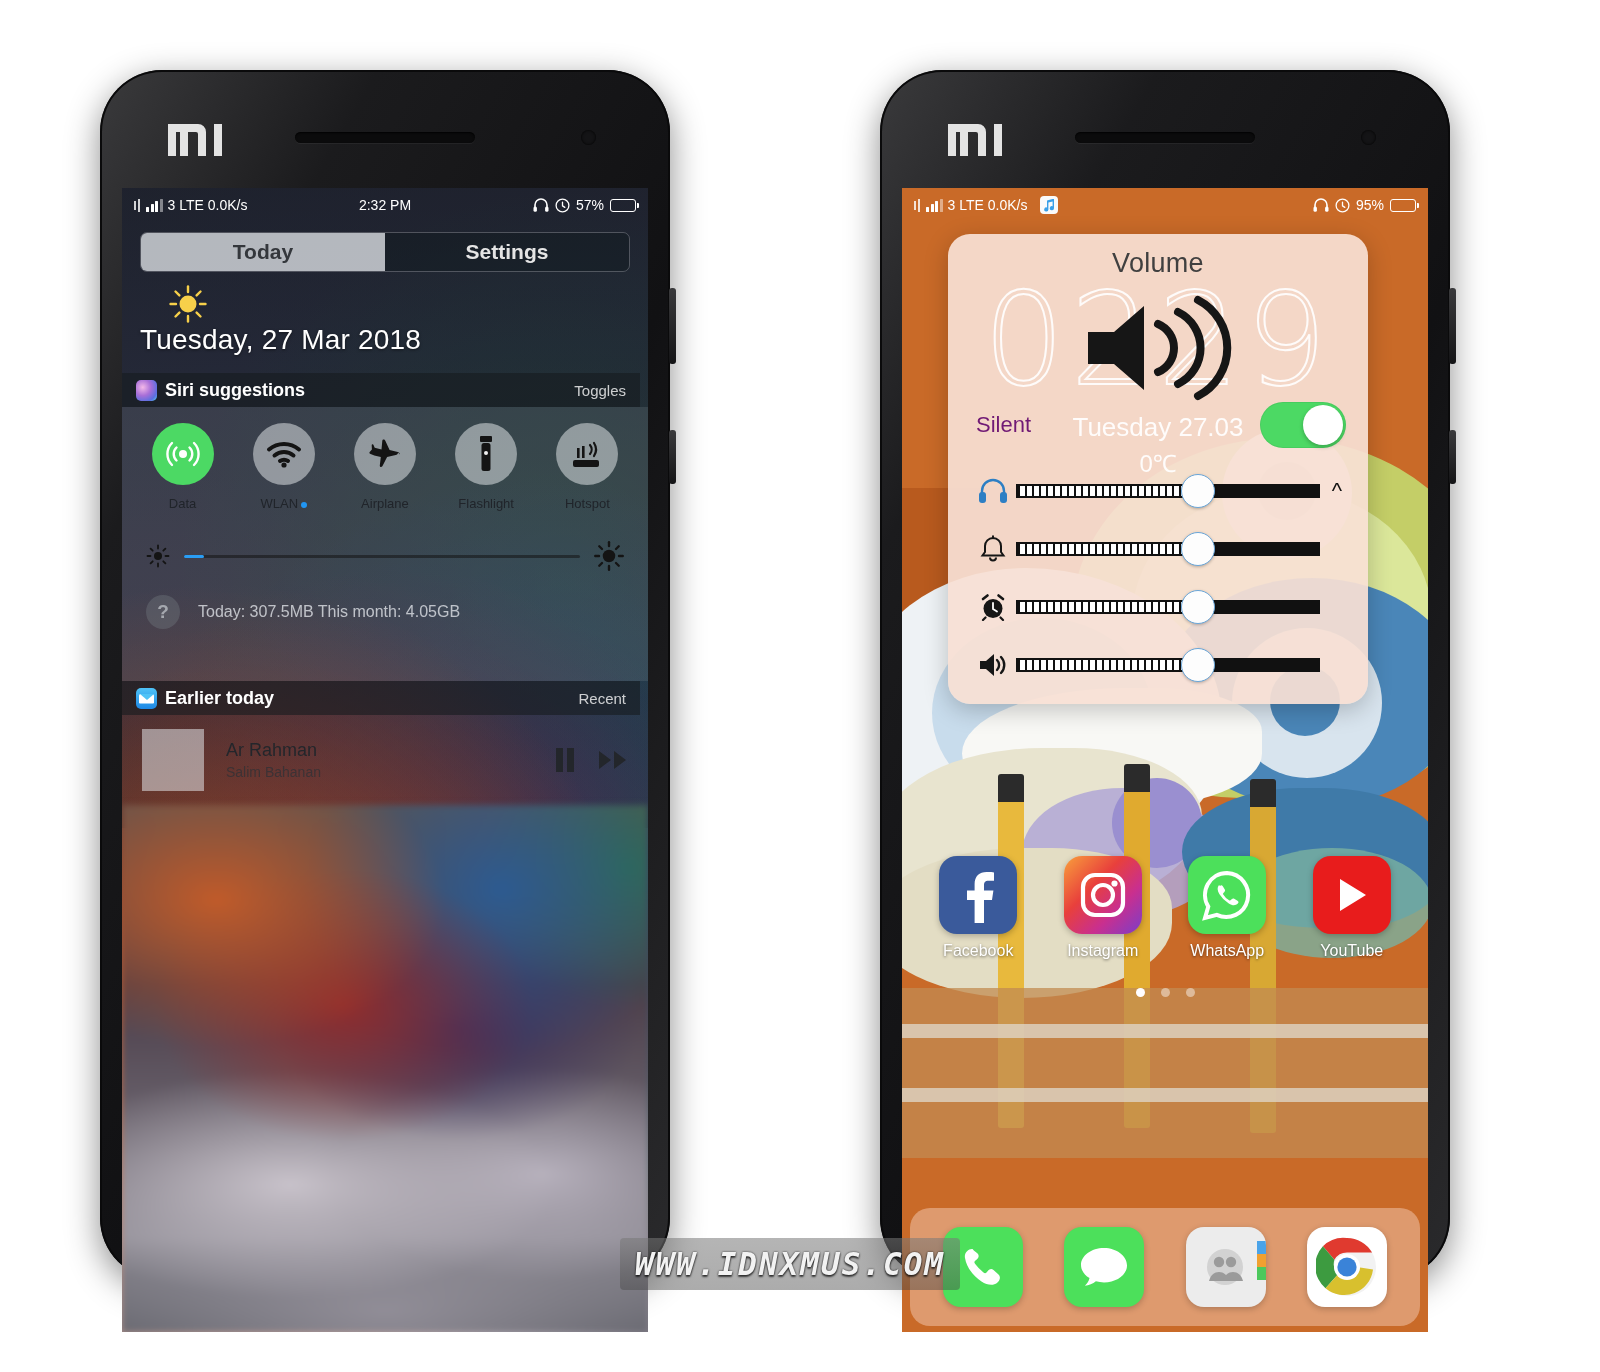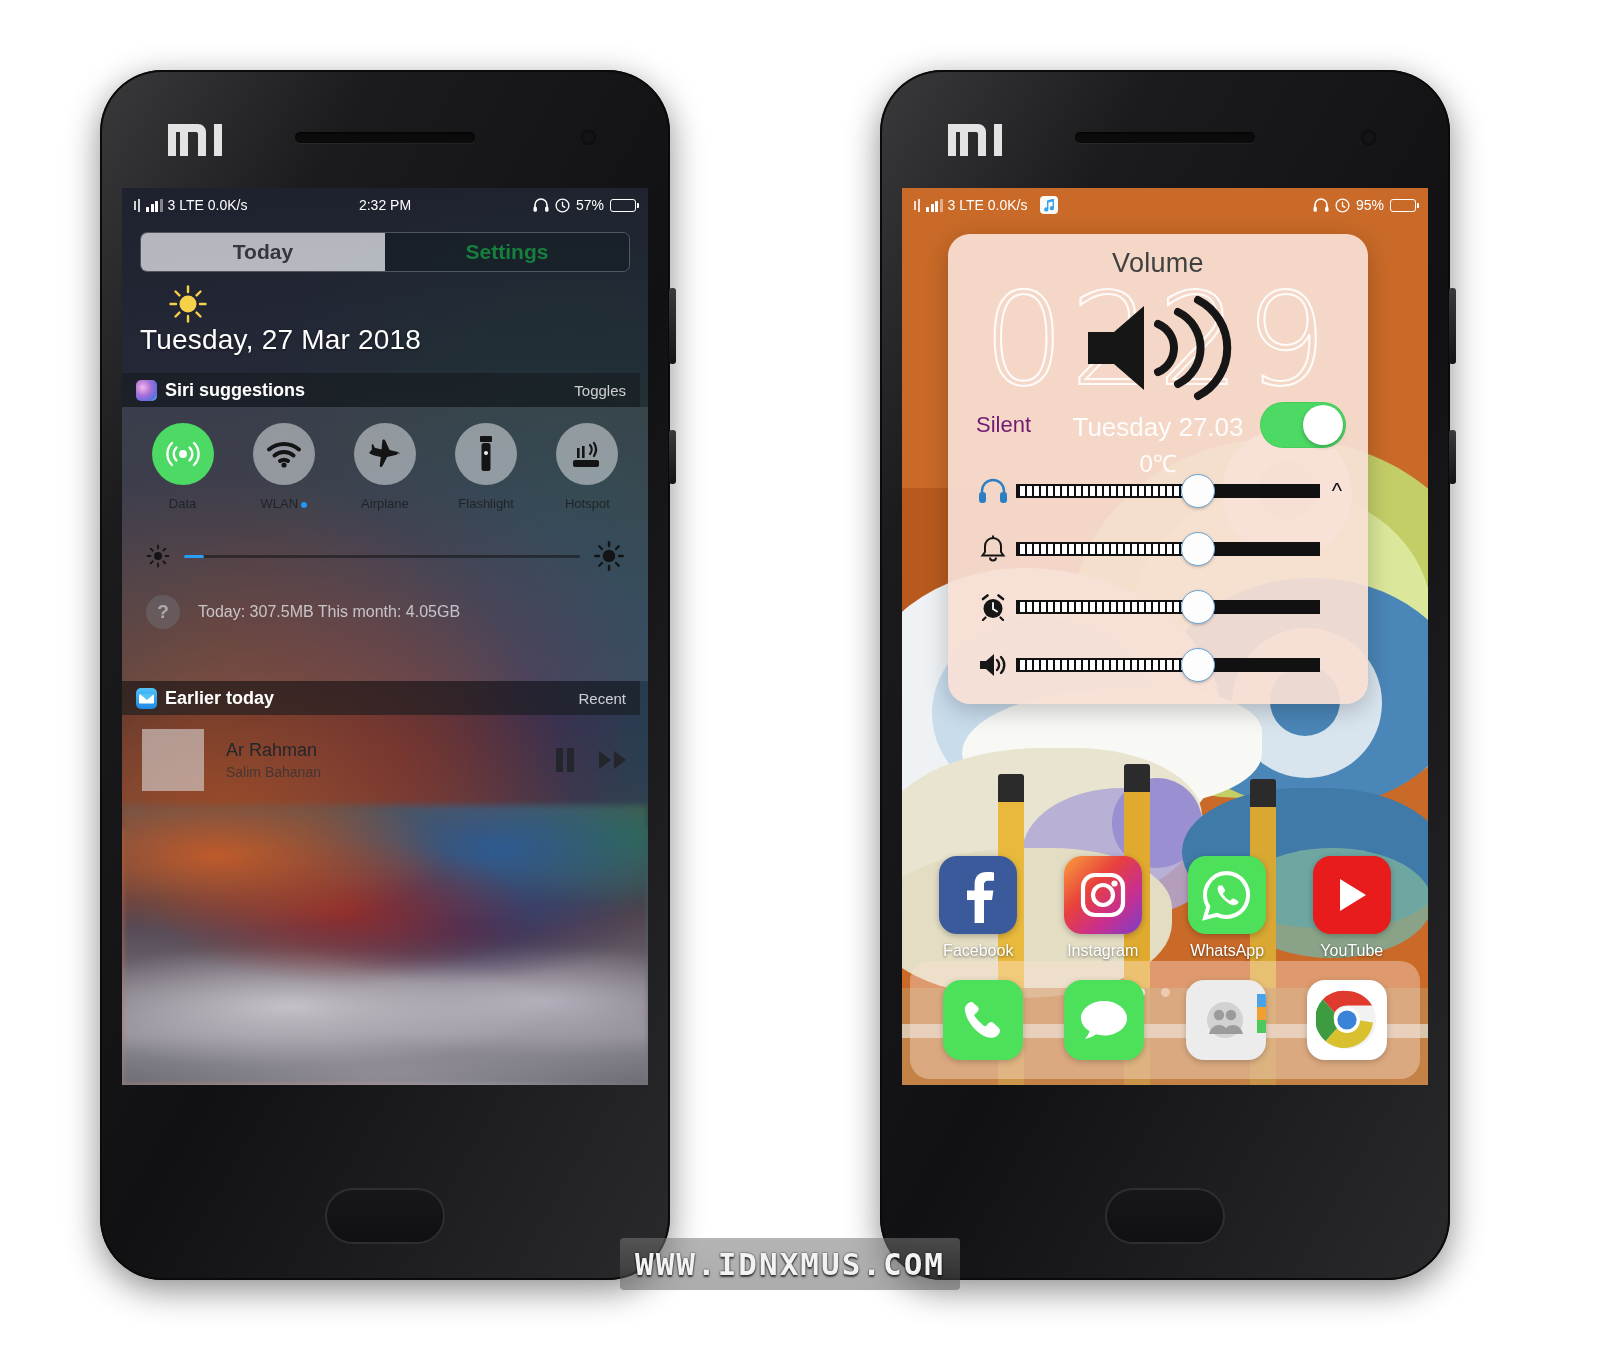--- a/index.html
+++ b/index.html
@@ -28,21 +28,21 @@
     width:180px; height:11px; border-radius:6px;
     background:#0b0b0c; box-shadow:inset 0 1px 2px rgba(0,0,0,.9), 0 1px 0 rgba(255,255,255,.05); }
 
   .cam { position:absolute; top:60px; right:74px; width:15px; height:15px;
     border-radius:50%; background:#141416; box-shadow:inset 0 0 3px #000; }
 
   .home-btn { position:absolute; bottom:36px; left:50%; transform:translateX(-50%);
     width:120px; height:56px; border-radius:28px; border:2px solid #2e2e30;
     background:linear-gradient(180deg,#171719,#101012); }
 
-  .screen { position:absolute; left:22px; top:118px; width:526px; height:897px;
+  .screen { position:absolute; left:22px; top:118px; width:526px; height:1144px;
     overflow:hidden; background:#000; }
 
   .btn-side { position:absolute; right:-6px; width:7px; border-radius:3px;
     background:linear-gradient(180deg,#3a3a3c,#141416); }
   .btn-power { top:218px; height:76px; }
   .btn-vol   { top:360px; height:54px; }
 
   
   .nc-wall { position:absolute; inset:0;
     background:
@@ -76,21 +76,21 @@
     position:relative; padding:1.5px; }
   .batt::after { content:""; position:absolute; right:-4px; top:3.5px; width:2.5px; height:5px;
     background:#fff; border-radius:0 1px 1px 0; }
   .batt .fill { height:100%; background:#fff; border-radius:1px; }
 
   .tabs { position:absolute; left:18px; right:18px; top:44px; height:40px; z-index:6;
     display:flex; border-radius:7px; overflow:hidden; border:1px solid rgba(255,255,255,.22); }
   .tab { flex:1; display:flex; align-items:center; justify-content:center;
     font-size:21px; font-weight:600; }
   .tab.sel { background:rgba(214,217,222,.82); color:#34373c; }
-  .tab.unsel { background:rgba(14,24,28,.42); color:#15803d; }
+  .tab.unsel { background:rgba(14,24,28,.42); color:#e5e5e5; }
 
   .datebar { position:absolute; left:0; right:0; top:92px; height:88px; z-index:5; padding-left:18px; }
   .sun { position:absolute; left:46px; top:4px; width:40px; height:40px; }
   .datetxt { position:absolute; left:18px; top:44px; color:#fff; font-size:28px;
     text-shadow:0 1px 3px rgba(0,0,0,.5); letter-spacing:.2px; }
 
   .sec-header { position:absolute; left:0; right:8px; height:34px; z-index:5;
     background:rgba(22,26,30,.60); display:flex; align-items:center; padding:0 14px;
     color:#fff; font-size:18px; font-weight:600; }
   .sec-header .right { margin-left:auto; font-size:15px; font-weight:400; color:rgba(255,255,255,.78); }
@@ -206,21 +206,21 @@
   .dock .ic { width:80px; height:80px; border-radius:18px;
     display:flex; align-items:center; justify-content:center; box-shadow:0 2px 6px rgba(0,0,0,.22); }
 
   
   .watermark { position:absolute; left:620px; top:1238px; width:340px; height:52px; z-index:20;
     display:flex; align-items:center; justify-content:center;
     font-family:"DejaVu Sans Mono", monospace; font-size:31px; font-weight:700;
     color:#f2f2f2; letter-spacing:2px;
     text-shadow:0 2px 2px rgba(0,0,0,.65), 0 0 2px rgba(0,0,0,.8);
     background:linear-gradient(180deg, rgba(120,120,120,.55), rgba(70,70,70,.45));
-    border-radius:4px; }
+    border-radius:4px;font-style:italic; }
 </style>
 </head>
 <body>
 
 <div class="phone" id="phone-left">
   <div class="mi-logo">
     <svg width="64" height="42" viewBox="0 0 64 42" aria-hidden="true">
       <path d="M2 6 h30 a8 8 0 0 1 8 8 v24 h-8 V16 a2 2 0 0 0-2-2 H22 v24 h-8 V14 h-4 v24 H2 Z" fill="#e3e3e3"></path>
       <rect x="48" y="6" width="8" height="32" fill="#e3e3e3"></rect>
     </svg>

